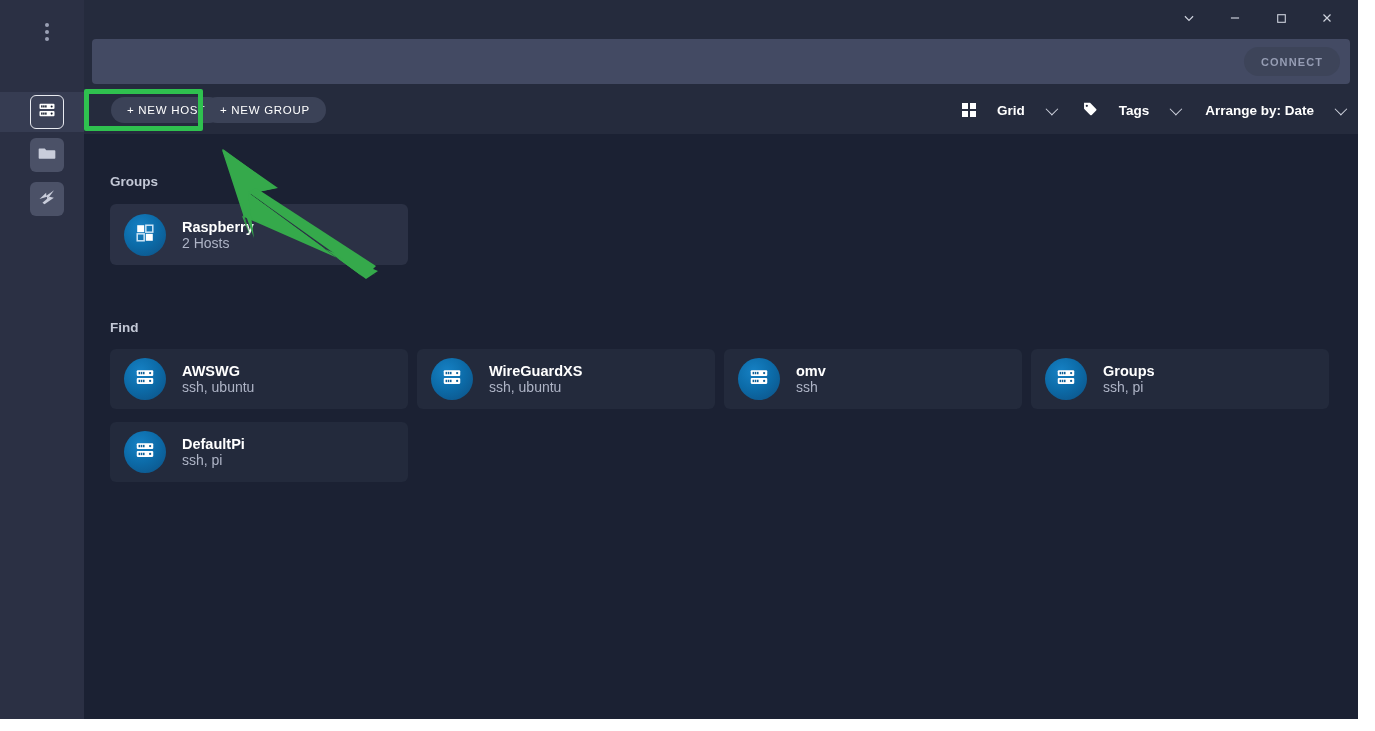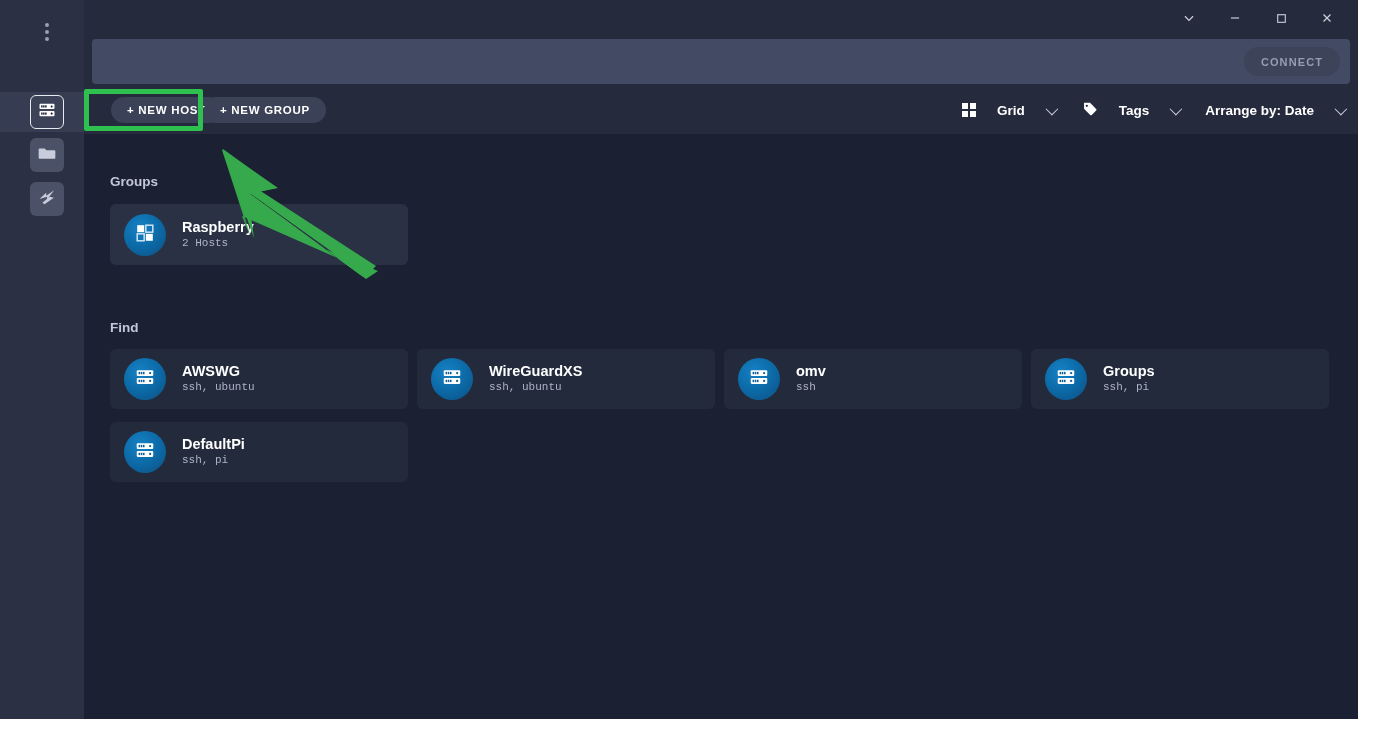--- a/index.html
+++ b/index.html
@@ -142,21 +142,21 @@
     position: absolute;
     top: 11px;
     height: 26px;
     padding: 0 16px;
     border: 0;
     border-radius: 13px;
     background: #3b4257;
     color: #ffffff;
     font-family: "Liberation Sans", sans-serif;
     font-size: 11.5px;
-    font-weight: bold;
+    font-weight: normal;
     letter-spacing: 0.7px;
     cursor: pointer;
     white-space: nowrap;
   }
   #pill-newhost { left: 27px; }
   #pill-newgroup { left: 120px; }
 
   .tb-right {
     position: absolute;
     right: 14px; top: 0;
@@ -223,23 +223,22 @@
   }
   .card-txt { margin-left: 16px; }
   .card-title {
     color: #ffffff;
     font-size: 14.5px;
     font-weight: bold;
     line-height: 17px;
   }
   .card-sub {
     color: #aeb4c6;
-    font-size: 11px;
+    font-size: 14px;
     line-height: 15px;
-    font-family: Liberation Mono, monospace;
   }
 
   
   .hl-box {
     position: absolute;
     left: 84px; top: 89px;
     width: 119px; height: 42px;
     border: 5px solid #2fc14f;
     border-radius: 2px;
     pointer-events: none;

